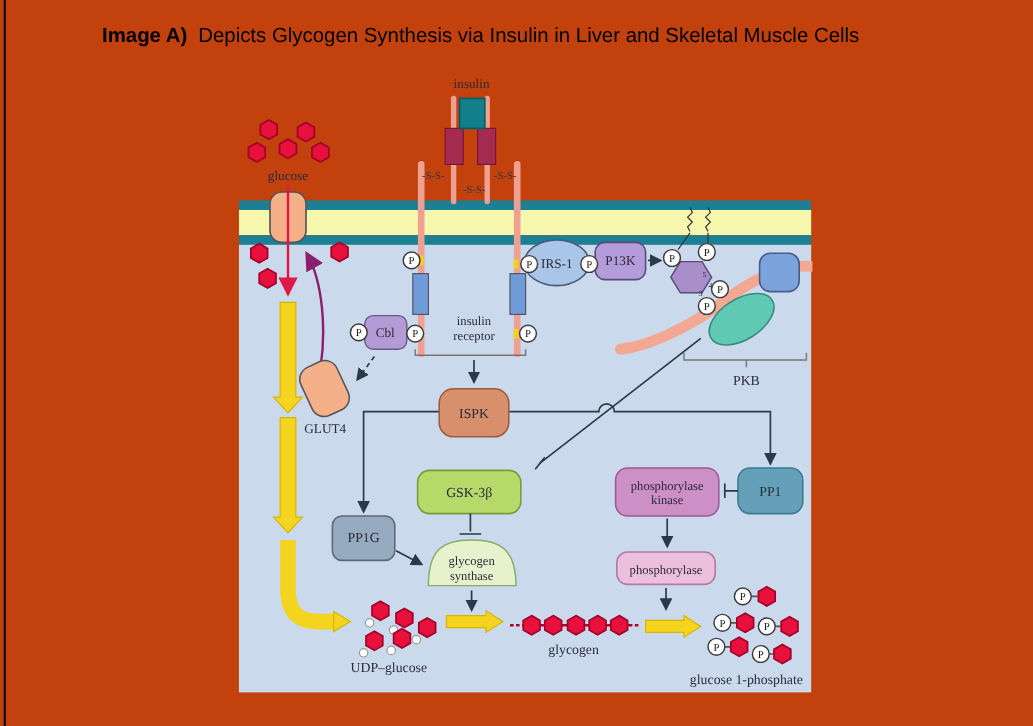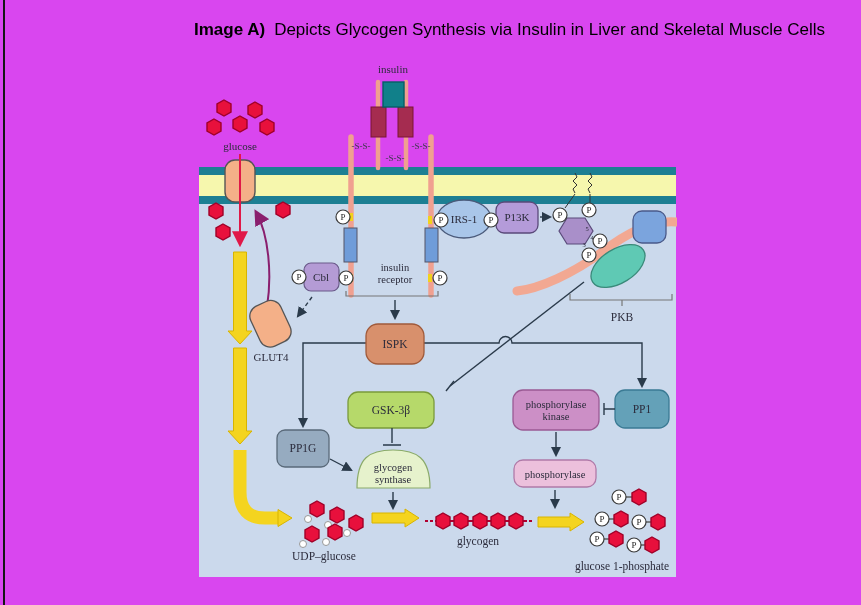--- a/index.html
+++ b/index.html
@@ -1,17 +1,17 @@
 <!DOCTYPE html>
 <html><head>
 <meta charset="utf-8">
 <style>
   html,body{margin:0;padding:0;background:#fff;}
-  #canvas{position:relative;width:861px;height:605px;background:#d946ef;overflow:hidden;
-          font-family:"Liberation Sans",sans-serif;text-align:right;}
+  #canvas{position:relative;width:861px;height:605px;background:#c2410c;overflow:hidden;
+          font-family:"Liberation Sans",sans-serif;}
   #left-border{position:absolute;left:3px;top:0;width:2px;height:605px;background:#151515;}
   #title{position:absolute;left:85px;top:20px;width:740px;font-size:17px;color:#000;}
   #title .b{font-weight:bold;margin-right:9px;}
   #diagram{position:absolute;left:199px;top:60px;}
   svg text{font-family:"Liberation Serif","DejaVu Serif",serif;fill:#2b2b3b;}
   .lbl{font-size:11px;text-anchor:middle;}
   .lbl-sm{font-size:10.5px;text-anchor:middle;}
   .lbl-big{font-size:11.5px;text-anchor:middle;}
   .ss{font-size:9px;text-anchor:middle;fill:#3a3a4a;}
   .num{font-size:6.5px;text-anchor:middle;fill:#2b2b3b;}

